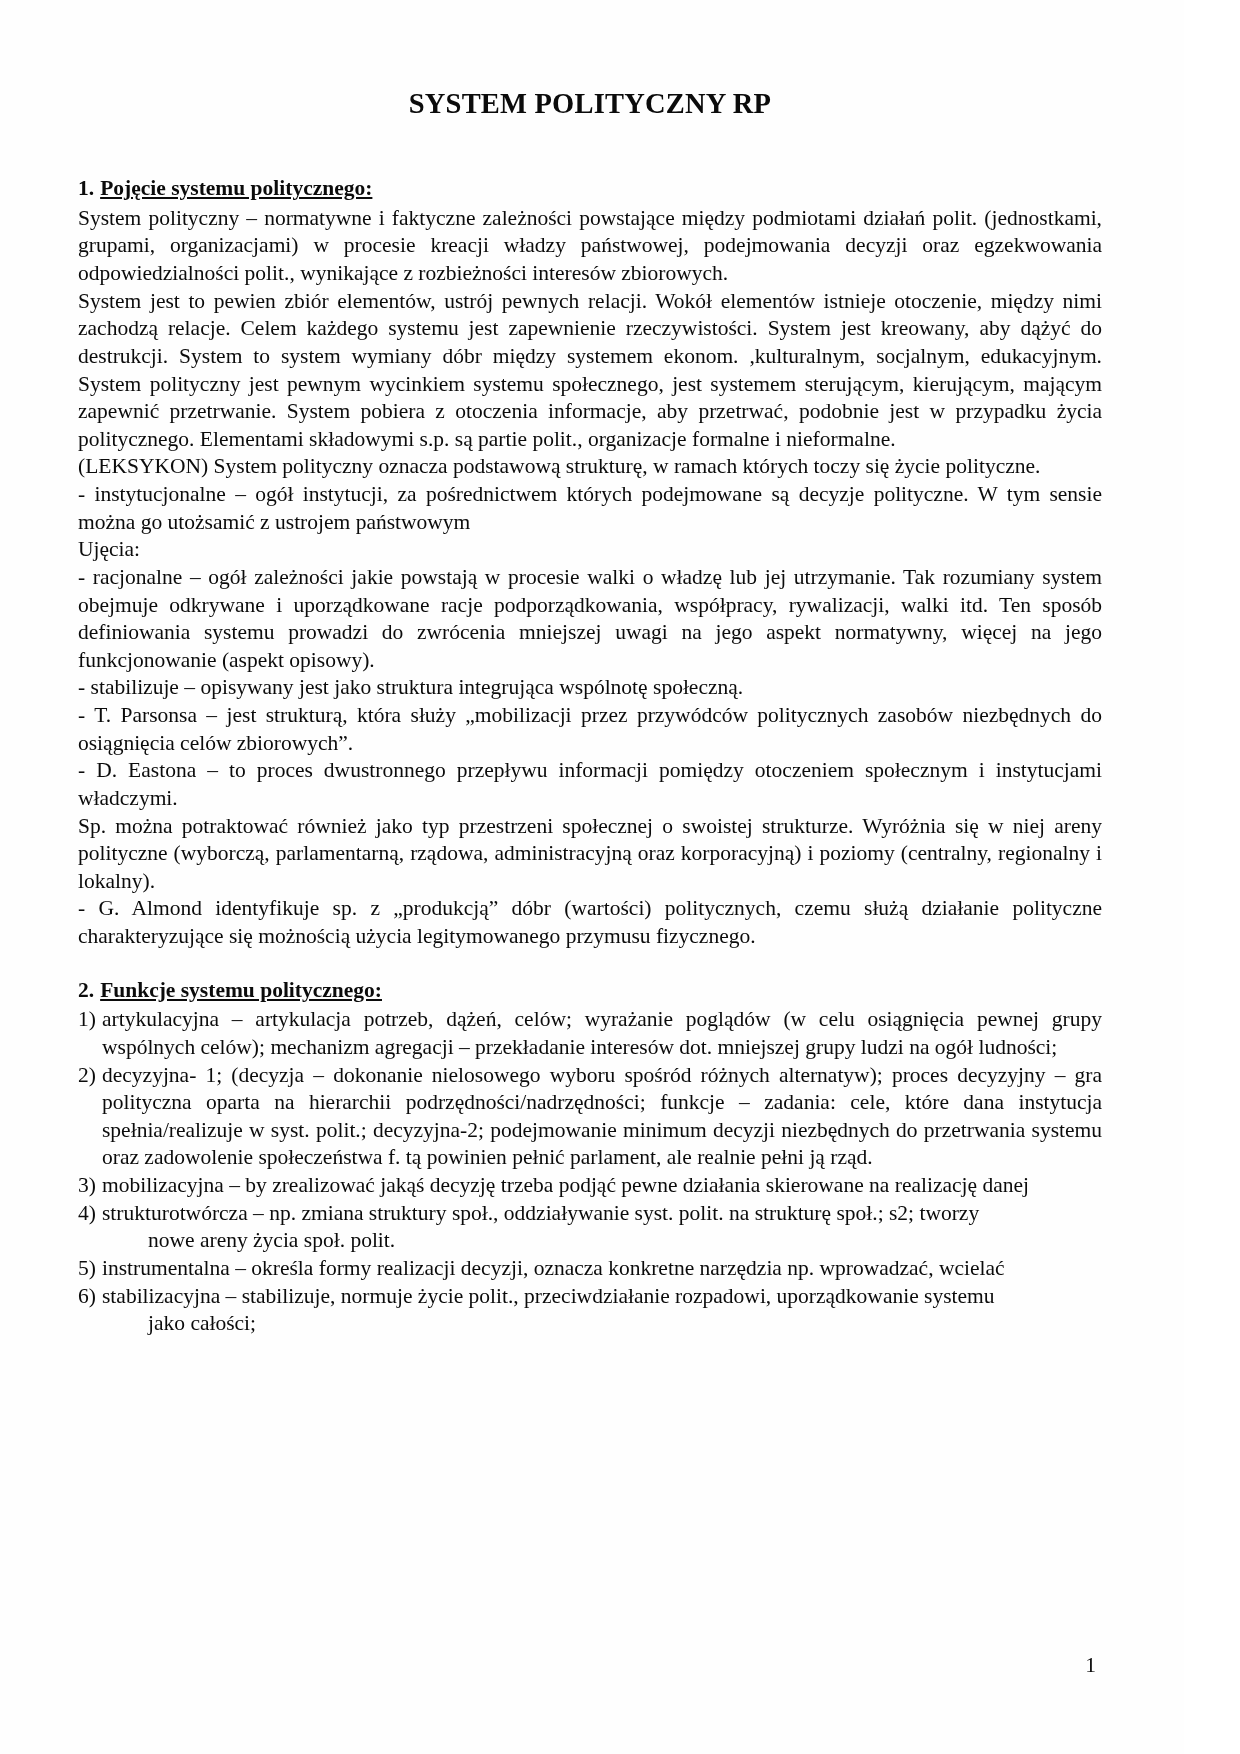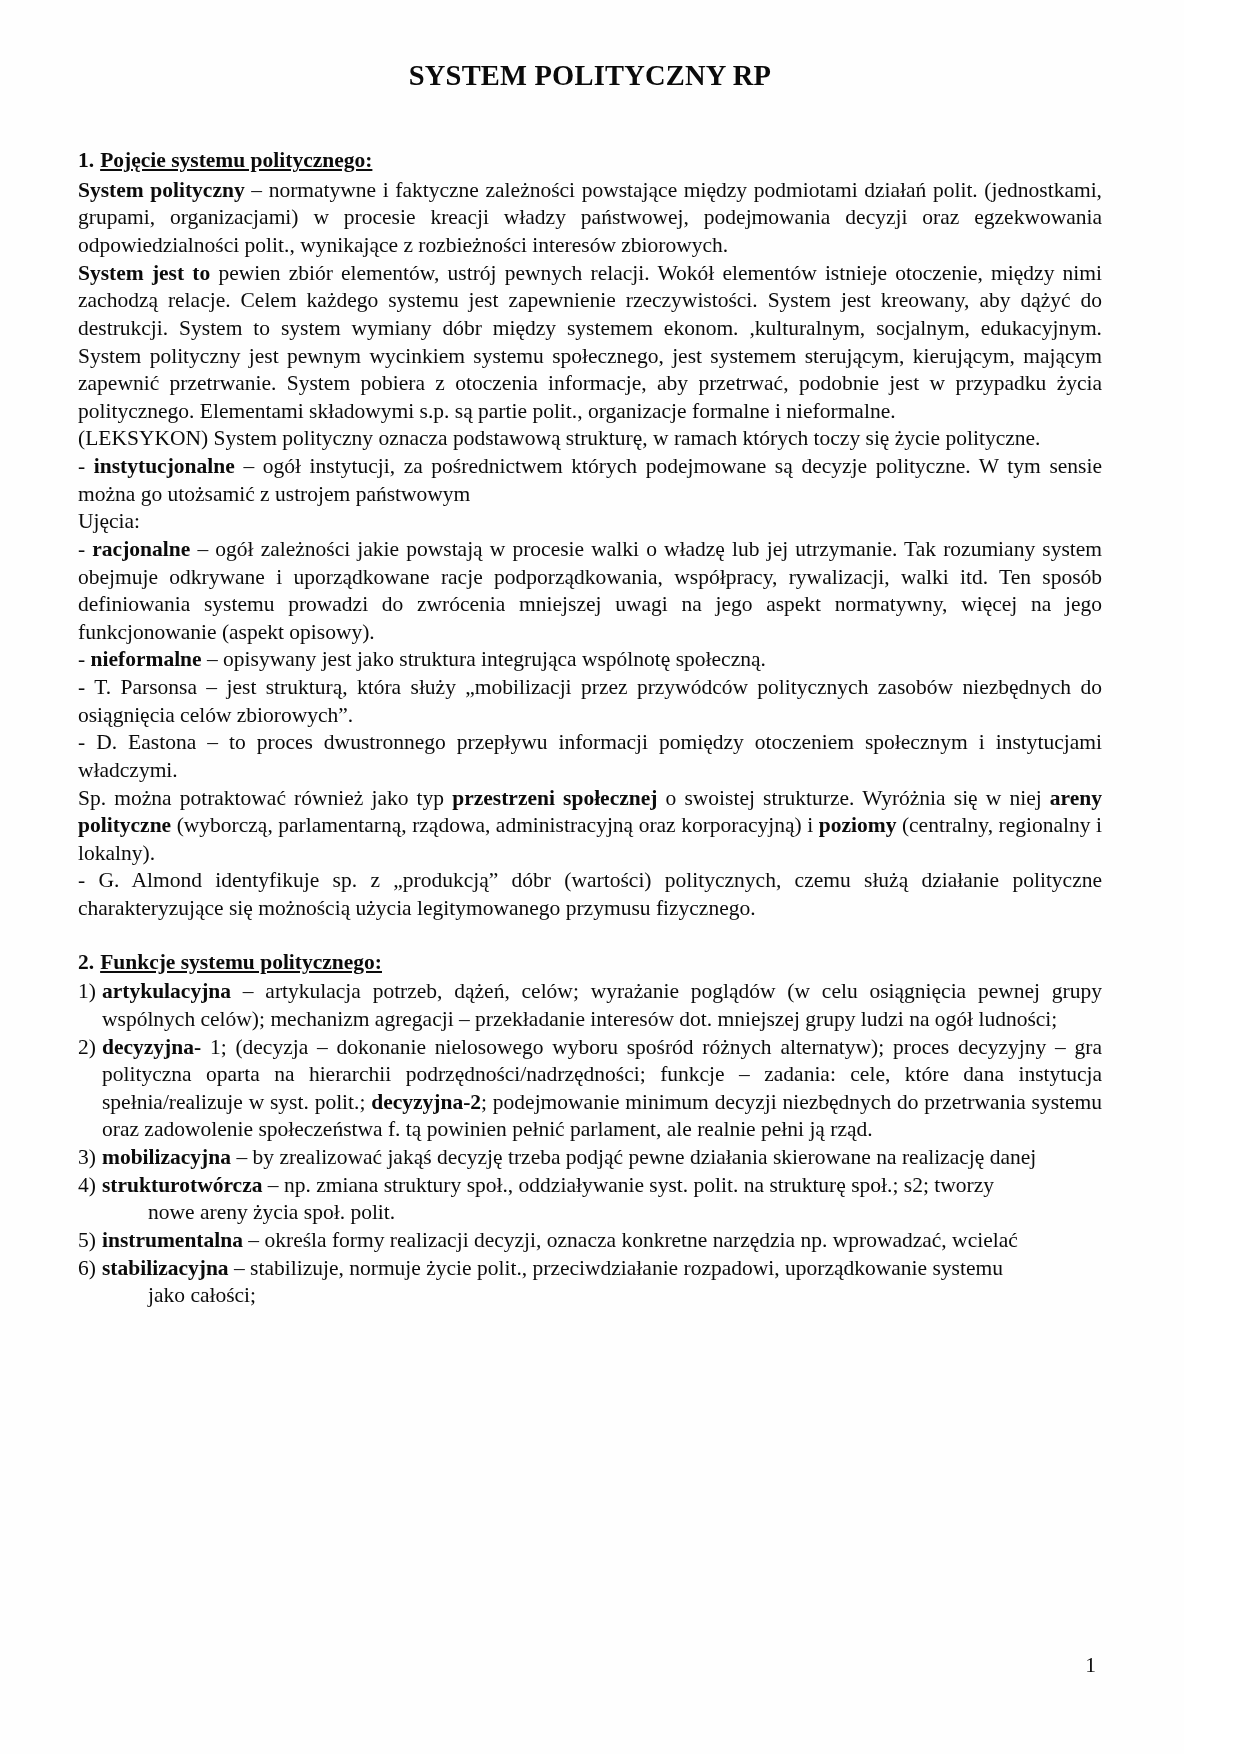--- a/index.html
+++ b/index.html
@@ -11,21 +11,21 @@
     width: 1240px;
     height: 1754px;
     font-family: "Liberation Serif", "DejaVu Serif", serif;
     color: #0b0b0b;
   }
   .page {
     position: relative;
     width: 1184px;
     height: 1754px;
     box-sizing: border-box;
-    padding: 60px 82px 60px 78px;
+    padding: 88px 82px 60px 78px;
     background: #fefefe;
   }
   .doc-title {
     text-align: center;
     font-size: 28.5px;
     font-weight: bold;
     letter-spacing: 0.2px;
     margin: 0 0 56px 0;
     line-height: 1.1;
   }
@@ -49,21 +49,21 @@
     line-height: 1.285;
     margin: 0;
     text-align: justify;
     text-justify: inter-word;
     hyphens: none;
   }
   p.body-par.nojust {
     text-align: left;
   }
   .gap-md { height: 26px; }
-  b, .b { font-weight: bold; }
+  b, .b { font-weight: normal; }
   .u { }
   ol.funcs {
     list-style: none;
     margin: 0;
     padding: 0;
     font-size: 21.5px;
     line-height: 1.285;
   }
   ol.funcs > li {
     display: flex;
@@ -109,21 +109,21 @@
   <p class="body-par"><b>System jest to</b><span> pewien zbiór elementów, ustrój pewnych relacji. Wokół elementów istnieje otoczenie, między nimi zachodzą relacje. Celem każdego systemu jest zapewnienie rzeczywistości. System jest kreowany, aby dążyć do destrukcji. System to system wymiany dóbr między systemem ekonom. ,kulturalnym, socjalnym, edukacyjnym. System polityczny jest pewnym wycinkiem systemu społecznego, jest systemem sterującym, kierującym, mającym zapewnić przetrwanie. System pobiera z otoczenia informacje, aby przetrwać, podobnie jest w przypadku życia politycznego. Elementami  składowymi s.p. są partie polit., organizacje formalne i nieformalne.</span></p>
 
   <p class="body-par nojust"><span>(LEKSYKON) </span><span class="u">System polityczny oznacza podstawową strukturę, w ramach których toczy się życie polityczne.</span></p>
 
   <p class="body-par"><span>- </span><b>instytucjonalne</b><span> – ogół instytucji, za pośrednictwem których podejmowane są decyzje polityczne. W tym sensie można go utożsamić z ustrojem państwowym</span></p>
 
   <p class="body-par nojust"><span class="u">Ujęcia:</span></p>
 
   <p class="body-par"><span>- </span><b>racjonalne</b><span> – ogół zależności jakie powstają w procesie walki o władzę lub jej utrzymanie. Tak rozumiany system obejmuje odkrywane i uporządkowane racje podporządkowania, współpracy, rywalizacji, walki itd. Ten sposób definiowania systemu prowadzi do zwrócenia mniejszej uwagi na jego aspekt normatywny, więcej na jego funkcjonowanie (aspekt opisowy).</span></p>
 
-  <p class="body-par"><span>- </span><b>nieformalne</b><span> – opisywany jest jako struktura integrująca wspólnotę społeczną.</span></p>
+  <p class="body-par"><span>- </span><b>stabilizuje</b><span> – opisywany jest jako struktura integrująca wspólnotę społeczną.</span></p>
 
   <p class="body-par"><span>- </span><span class="u">T. Parsonsa </span><span>– jest strukturą, która służy „mobilizacji przez przywódców politycznych zasobów niezbędnych do osiągnięcia celów zbiorowych”.</span></p>
 
   <p class="body-par"><span class="u">- </span><span class="u">D. Eastona</span><span> – to proces dwustronnego przepływu informacji pomiędzy otoczeniem społecznym i instytucjami władczymi.</span></p>
 
   <p class="body-par"><span>Sp. można potraktować również jako typ </span><b>przestrzeni społecznej</b><span> o swoistej strukturze. Wyróżnia się w niej </span><b>areny polityczne</b><span> (wyborczą, parlamentarną, rządowa, administracyjną oraz korporacyjną) i </span><b>poziomy</b><span> (centralny, regionalny i lokalny).</span></p>
 
   <p class="body-par"><span class="u">- </span><span class="u">G. Almond </span><span>identyfikuje sp. z „produkcją” dóbr (wartości) politycznych, czemu służą działanie polityczne charakteryzujące się możnością użycia legitymowanego przymusu fizycznego.</span></p>
 
   <div class="gap-md"></div>

